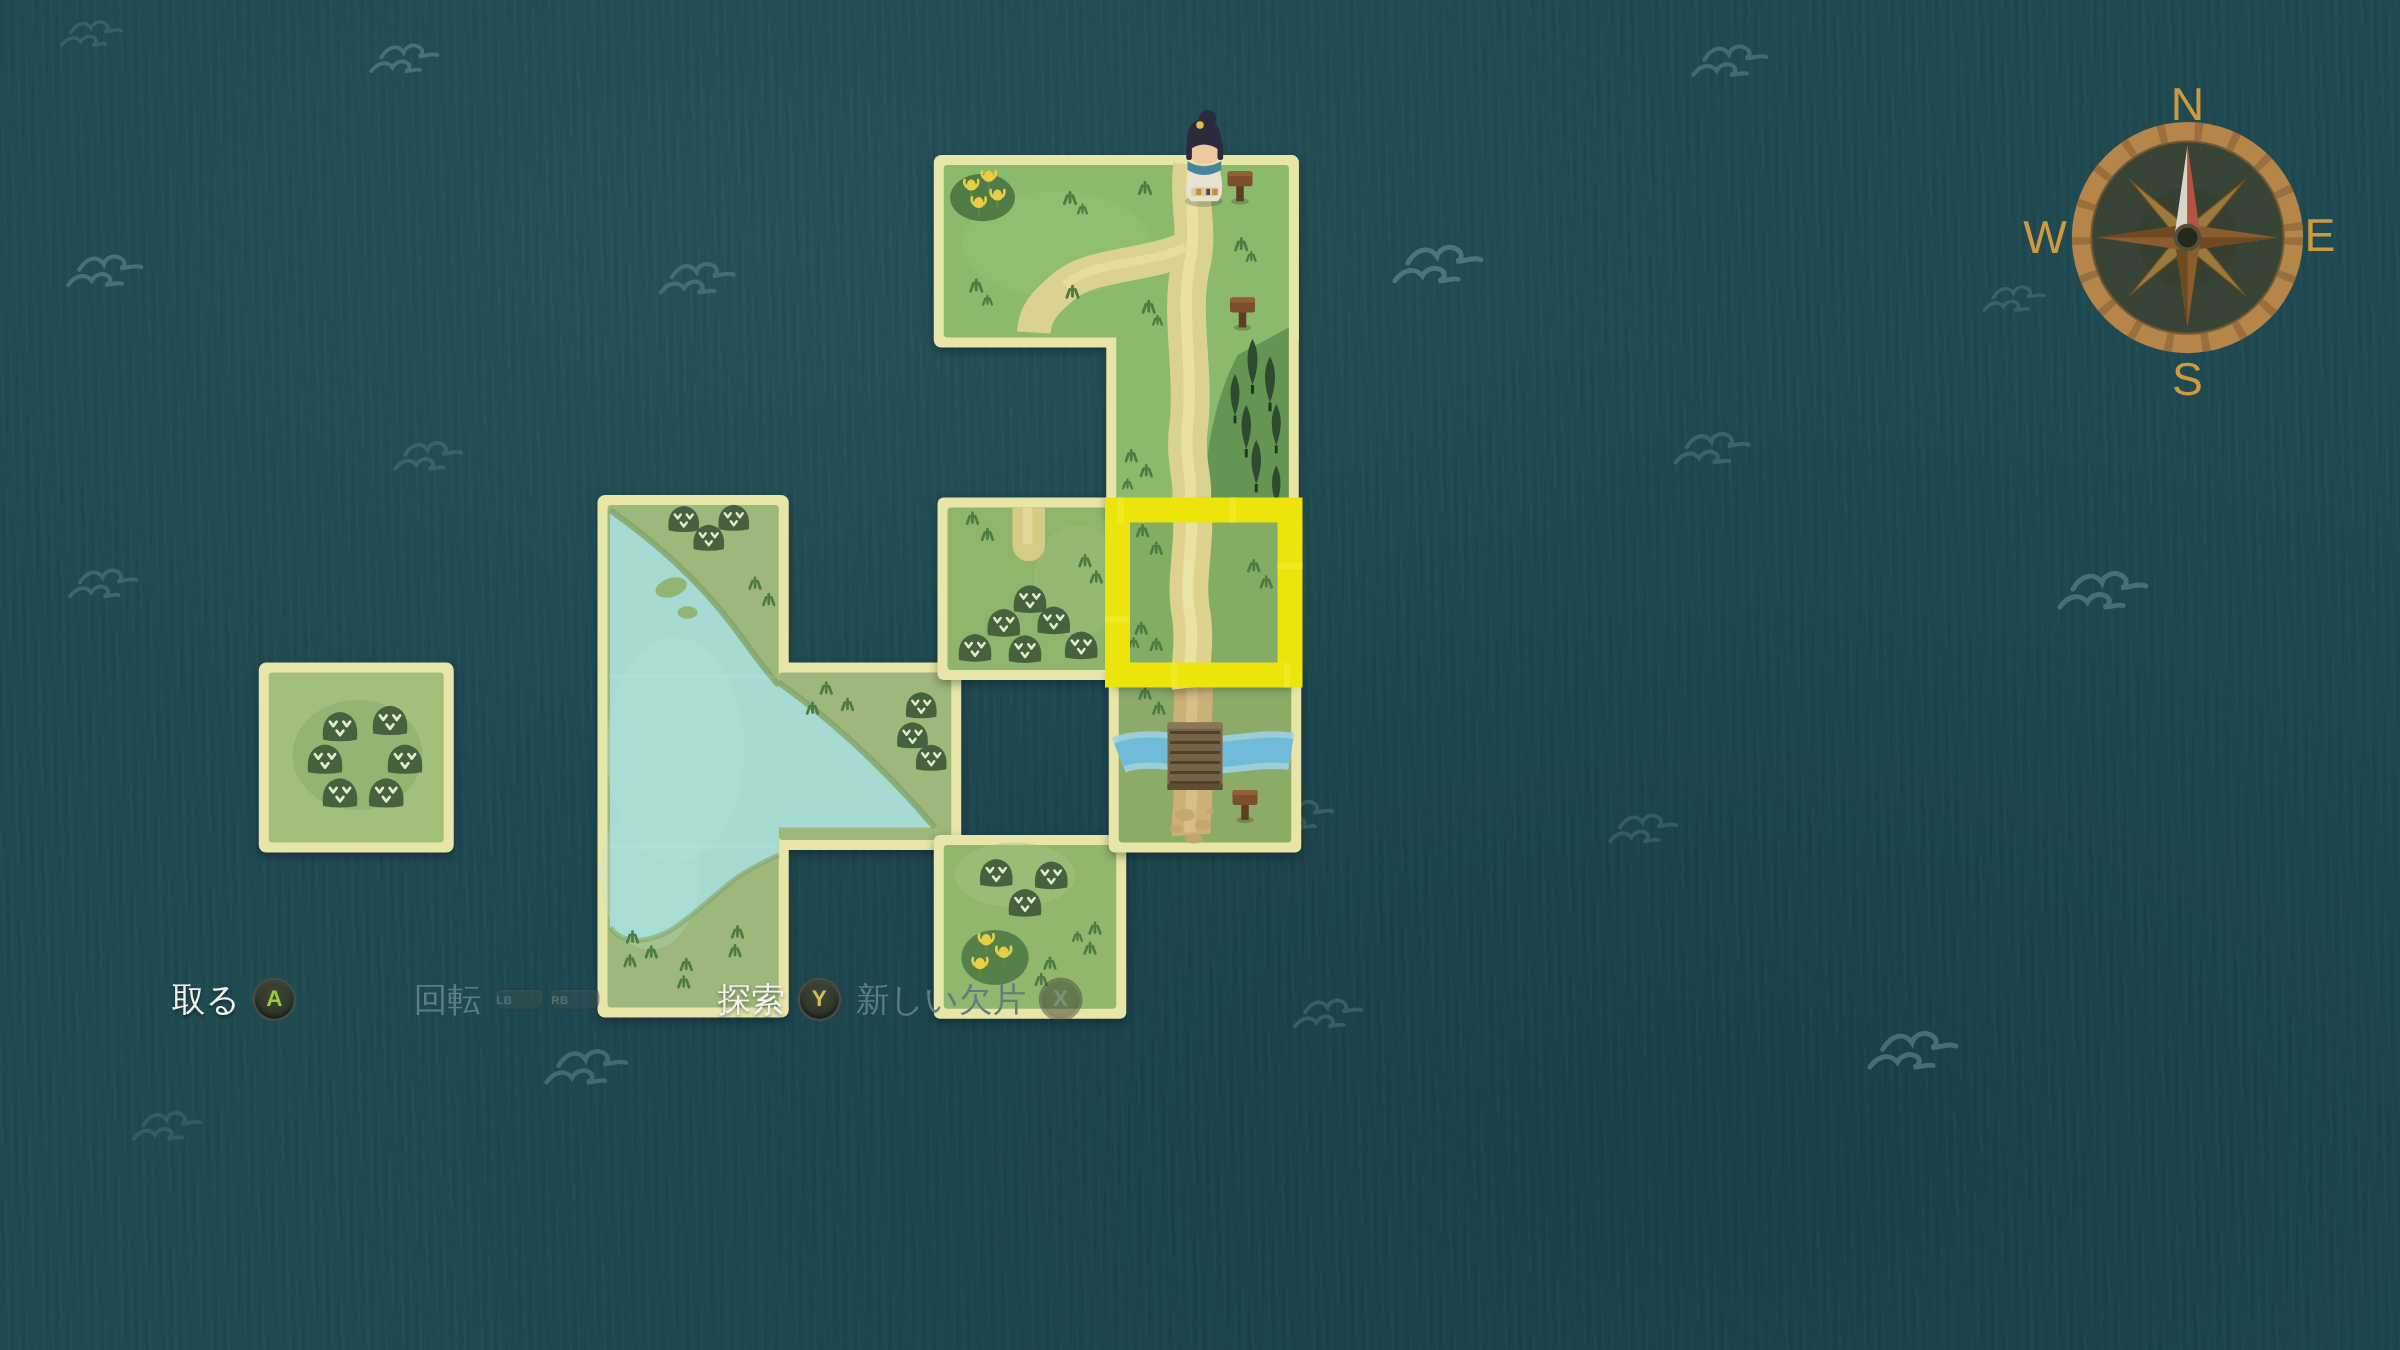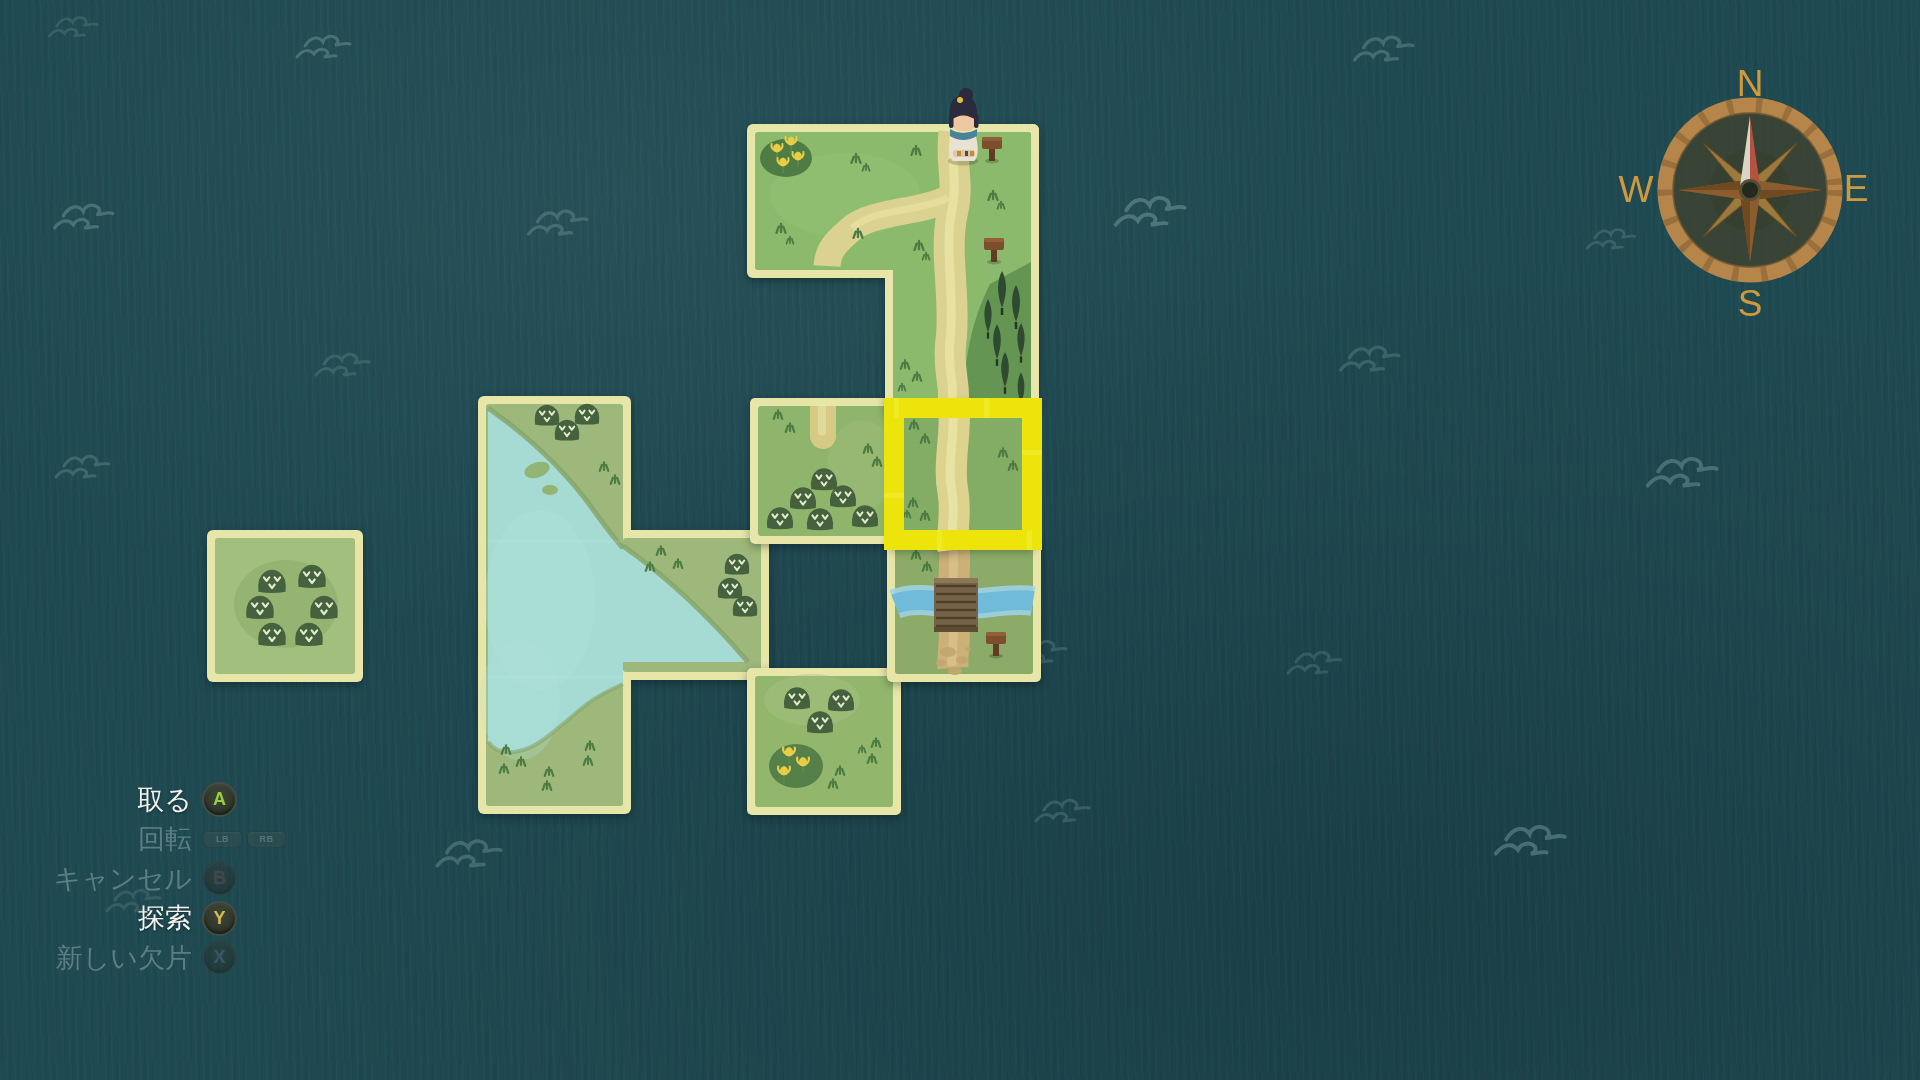--- a/index.html
+++ b/index.html
@@ -9,35 +9,35 @@
     background:
       radial-gradient(1300px 750px at 32% 18%, rgba(255,255,255,0.035), transparent 62%),
       radial-gradient(1700px 950px at 72% 85%, rgba(0,0,0,0.14), transparent 70%),
       repeating-linear-gradient(91deg, rgba(0,0,0,0.035) 0 3px, transparent 3px 9px),
       repeating-linear-gradient(88deg, rgba(255,255,255,0.015) 0 2px, transparent 2px 7px),
       #1f4a52;}
   .scene{position:absolute;left:0;top:0;width:1920px;height:1080px;}
   .piece{filter:drop-shadow(0 3px 4px rgba(0,10,12,0.35));}
   .compass-letter{font:37px "Liberation Sans","DejaVu Sans",sans-serif;fill:#cf9a3d;text-anchor:middle;}
   
-  .hud{position:absolute;left:42px;top:780px;display:flex;flex-direction:column;}
+  .hud{position:absolute;left:42px;top:780px;display:flex;flex-direction:row;}
   .hud-row{display:flex;align-items:center;gap:12px;height:39.5px;}
   .hud-label{font-size:27px;color:#f2f3ef;width:150px;text-align:right;
              text-shadow:0 1px 3px rgba(0,0,0,0.45);white-space:nowrap;}
   .hud-row.off .hud-label{color:#5d7d82;text-shadow:none;font-family:Liberation Mono, monospace;}
   .btn-group{display:flex;align-items:center;gap:7px;}
   .pad-btn{width:31px;height:31px;border-radius:50%;
     background:radial-gradient(circle at 50% 38%, #424837, #2b3127 72%);
     box-shadow:0 0 0 2px #474d41, inset 0 2px 3px rgba(255,255,255,0.08), inset 0 -2px 3px rgba(0,0,0,0.4);
     display:flex;align-items:center;justify-content:center;font-weight:bold;font-size:18px;}
   .pad-btn i{font-style:normal;}
   .btn-a i{color:#97cd3f;} .btn-b i{color:#a34f4a;} .btn-x i{color:#5d89b4;} .btn-y i{color:#d6bb52;}
   .shoulder{width:37px;height:15px;border-radius:4px 4px 6px 6px;background:#35504f;
     box-shadow:0 0 0 1.5px #2a403f, inset 0 1px 2px rgba(255,255,255,0.1);
-    display:flex;align-items:center;justify-content:center;
+    display:flex;align-items:center;justify-content:flex-start;
     font-size:9px;font-weight:bold;color:#7fa0a0;letter-spacing:.5px;}
   .hud-row.off .pad-btn{opacity:.45;filter:saturate(.6) brightness(.8);}
   .hud-row.off .shoulder{opacity:.5;}
 </style>
 </head>
 <body>
 
 <div class="stage">
 
 <svg class="scene" viewBox="0 0 1920 1080">
@@ -326,28 +326,20 @@
     <span class="hud-label">回転</span>
     <span class="btn-group">
       <span class="shoulder">
             <span>LB</span>
           </span>
       <span class="shoulder">
             <span>RB</span>
           </span>
     </span>
   </div>
-  <div class="hud-row off">
-    <span class="hud-label">キャンセル</span>
-    <span class="btn-group">
-      <span class="pad-btn btn-b">
-            <i>B</i>
-          </span>
-    </span>
-  </div>
   <div class="hud-row on">
     <span class="hud-label">探索</span>
     <span class="btn-group">
       <span class="pad-btn btn-y">
             <i>Y</i>
           </span>
     </span>
   </div>
   <div class="hud-row off">
     <span class="hud-label">新しい欠片</span>

